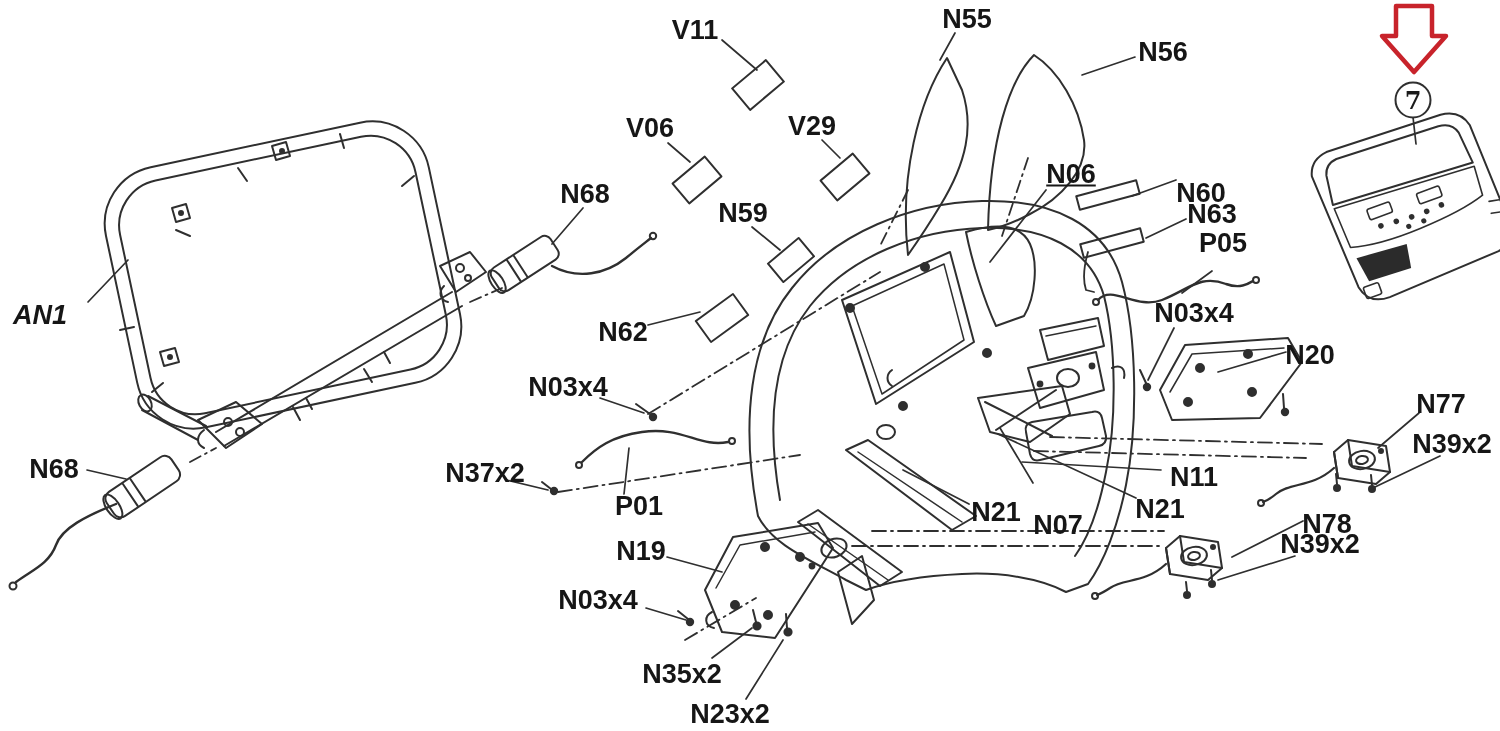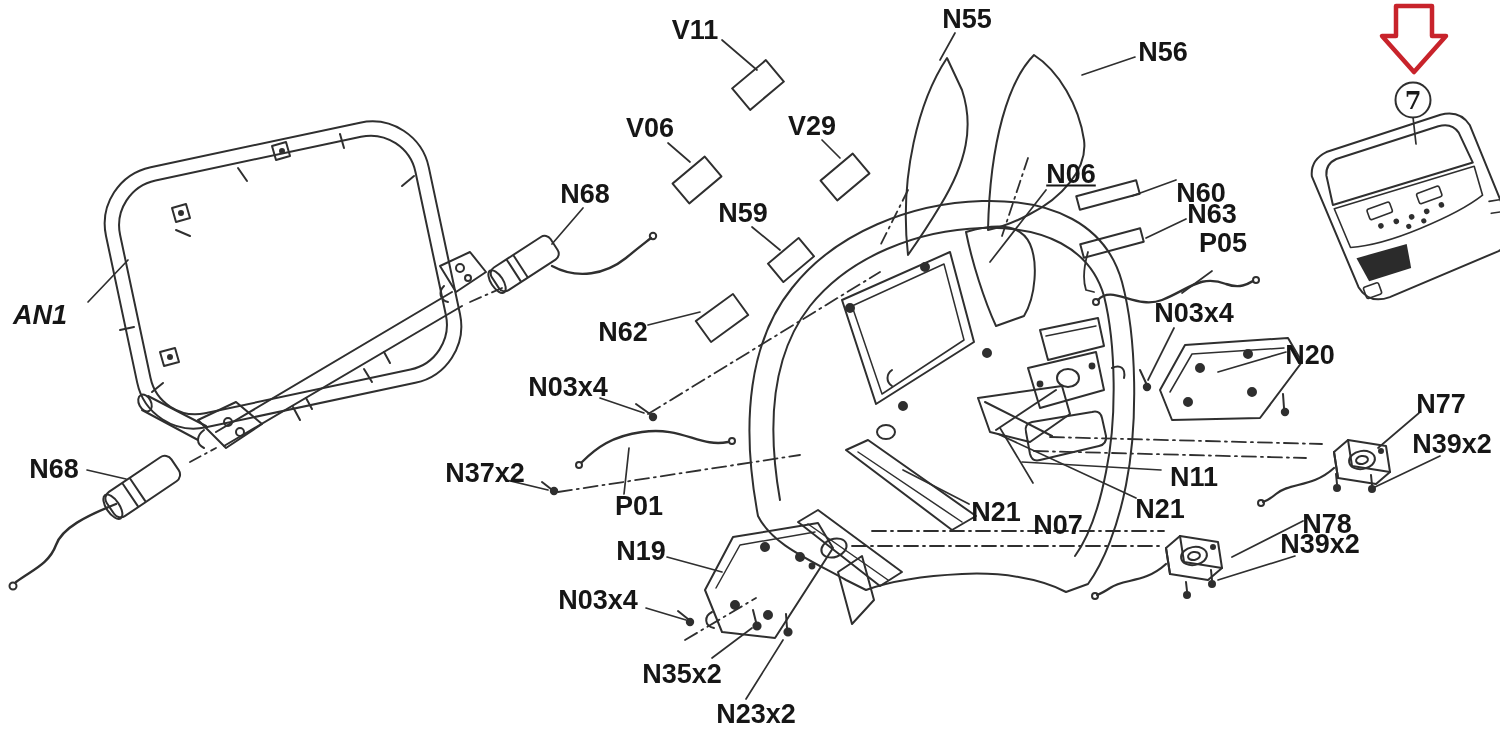--- a/index.html
+++ b/index.html
@@ -312,16 +312,16 @@
       <div class="label" style="left: 1186px; top: 477px; margin-left: 8px;">N11</div>
       <div class="label" style="left: 996px; top: 512px;">N21</div>
       <div class="label" style="left: 1160px; top: 509px;">N21</div>
       <div class="label" style="left: 1441px; top: 404px;">N77</div>
       <div class="label" style="left: 1452px; top: 444px;">N39x2</div>
       <div class="label" style="left: 1327px; top: 512px; margin-top: 12px;">N78</div>
       <div class="label" style="left: 1320px; top: 544px;">N39x2</div>
       <div class="label" style="left: 641px; top: 551px;">N19</div>
       <div class="label" style="left: 598px; top: 600px;">N03x4</div>
       <div class="label" style="left: 682px; top: 674px;">N35x2</div>
-      <div class="label" style="left: 756px; top: 714px; text-align: right;">N23x2</div>
+      <div class="label" style="left: 730px; top: 714px; text-align: right;">N23x2</div>
     </div>
 
 </div>
 
 </body></html>

